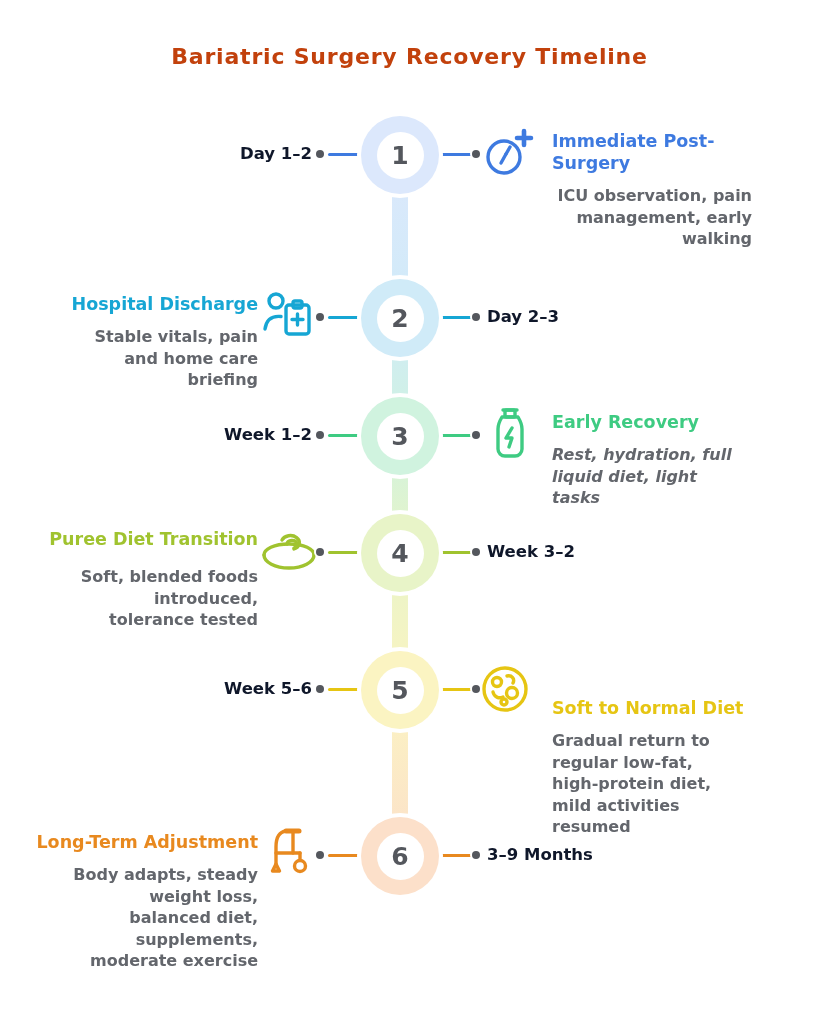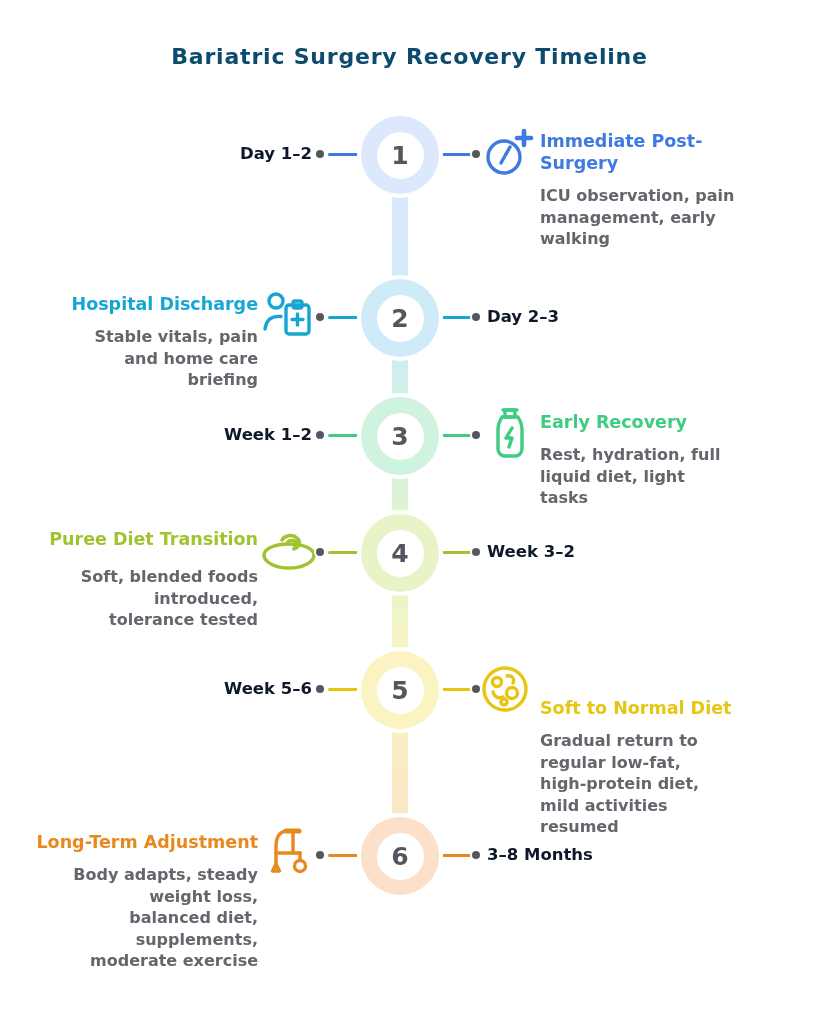--- a/index.html
+++ b/index.html
@@ -5,21 +5,21 @@
   * { margin:0; padding:0; box-sizing:border-box; }
   html,body { background:#ffffff; }
   body { font-family:"DejaVu Sans","Liberation Sans",sans-serif; }
   .canvas {
     position:relative; width:819px; height:1024px; margin:0 auto;
     background:#ffffff; overflow:hidden;
   }
   .page-title {
     position:absolute; top:44px; left:0; width:819px;
     text-align:center; font-size:22px; font-weight:bold;
-    color:#0c4a6e; letter-spacing:0.8px;
+    color:#c2410c; letter-spacing:0.8px;
   }
   
   .spine {
     position:absolute; left:392px; top:155px; width:16px; height:701px;
     border-radius:8px;
     background:linear-gradient(to bottom,
       #dce8fc 0%, #d0ebf8 23.3%, #d0f3df 40.1%,
       #e8f4c8 56.8%, #fbf4c2 76.3%, #fce0ca 100%);
     z-index:1;
   }
@@ -48,32 +48,32 @@
   .dl { left:316px; } .dr { left:472px; }
 
   .time-label {
     position:absolute; top:29px; font-size:16.5px; font-weight:bold;
     color:#0f172a; white-space:nowrap;
   }
   .tl-left  { right:507px; text-align:right; }
   .tl-right { left:487px; text-align:left; }
 
   .content { position:absolute; top:15px; }
-  .content.cr { left:540px; text-align:left; }
+  .content.cr { left:552px; text-align:left; }
   .content.cl { right:561px; text-align:right; }
   .s5 .content { top:22px;margin-top:25px; }
   .stage-title {
     font-size:17.5px; font-weight:bold; color:var(--accent);
     line-height:22px; margin-bottom:11px;
   }
   .stage-desc { font-size:16px; font-weight:bold; color:#63666c; line-height:21.5px; }
   .s1 .stage-title { width:165px; }
-  .s1 .stage-desc { width:200px; }
+  .s1 .stage-desc { width:200px;text-align:right; }
   .s2 .stage-desc { width:192px; margin-left:auto; }
-  .s3 .stage-desc { width:195px; }
+  .s3 .stage-desc { width:195px;font-style:italic; }
   .s4 .stage-desc { width:178px; margin-left:auto;margin-top:16px; }
   .s5 .stage-desc { width:180px; }
   .s6 .stage-desc { width:185px; margin-left:auto; }
 
   .icon { position:absolute; }
   .icon svg { display:block; }
   .s1 .icon { left:479px; top:10px; }
   .s2 .icon { left:263px; top:10px; }
   .s3 .icon { left:489px; top:9px;  }
   .s4 .icon { left:257px; top:14px; }
@@ -230,21 +230,21 @@
         <path d="M38 31 v7"></path>
       </svg>
     </div>
     <div class="dot dl"></div>
     <div class="hline hl"></div>
     <div class="node">
       <div class="num">6</div>
     </div>
     <div class="hline hr"></div>
     <div class="dot dr"></div>
-    <div class="time-label tl-right">3–8 Months</div>
+    <div class="time-label tl-right">3–9 Months</div>
   </div>
 
   <div class="watermark">
     <span>Made with</span>
     <span>✎</span>
     <span>Napkin</span>
   </div>
 </div>
 
 </body></html>

